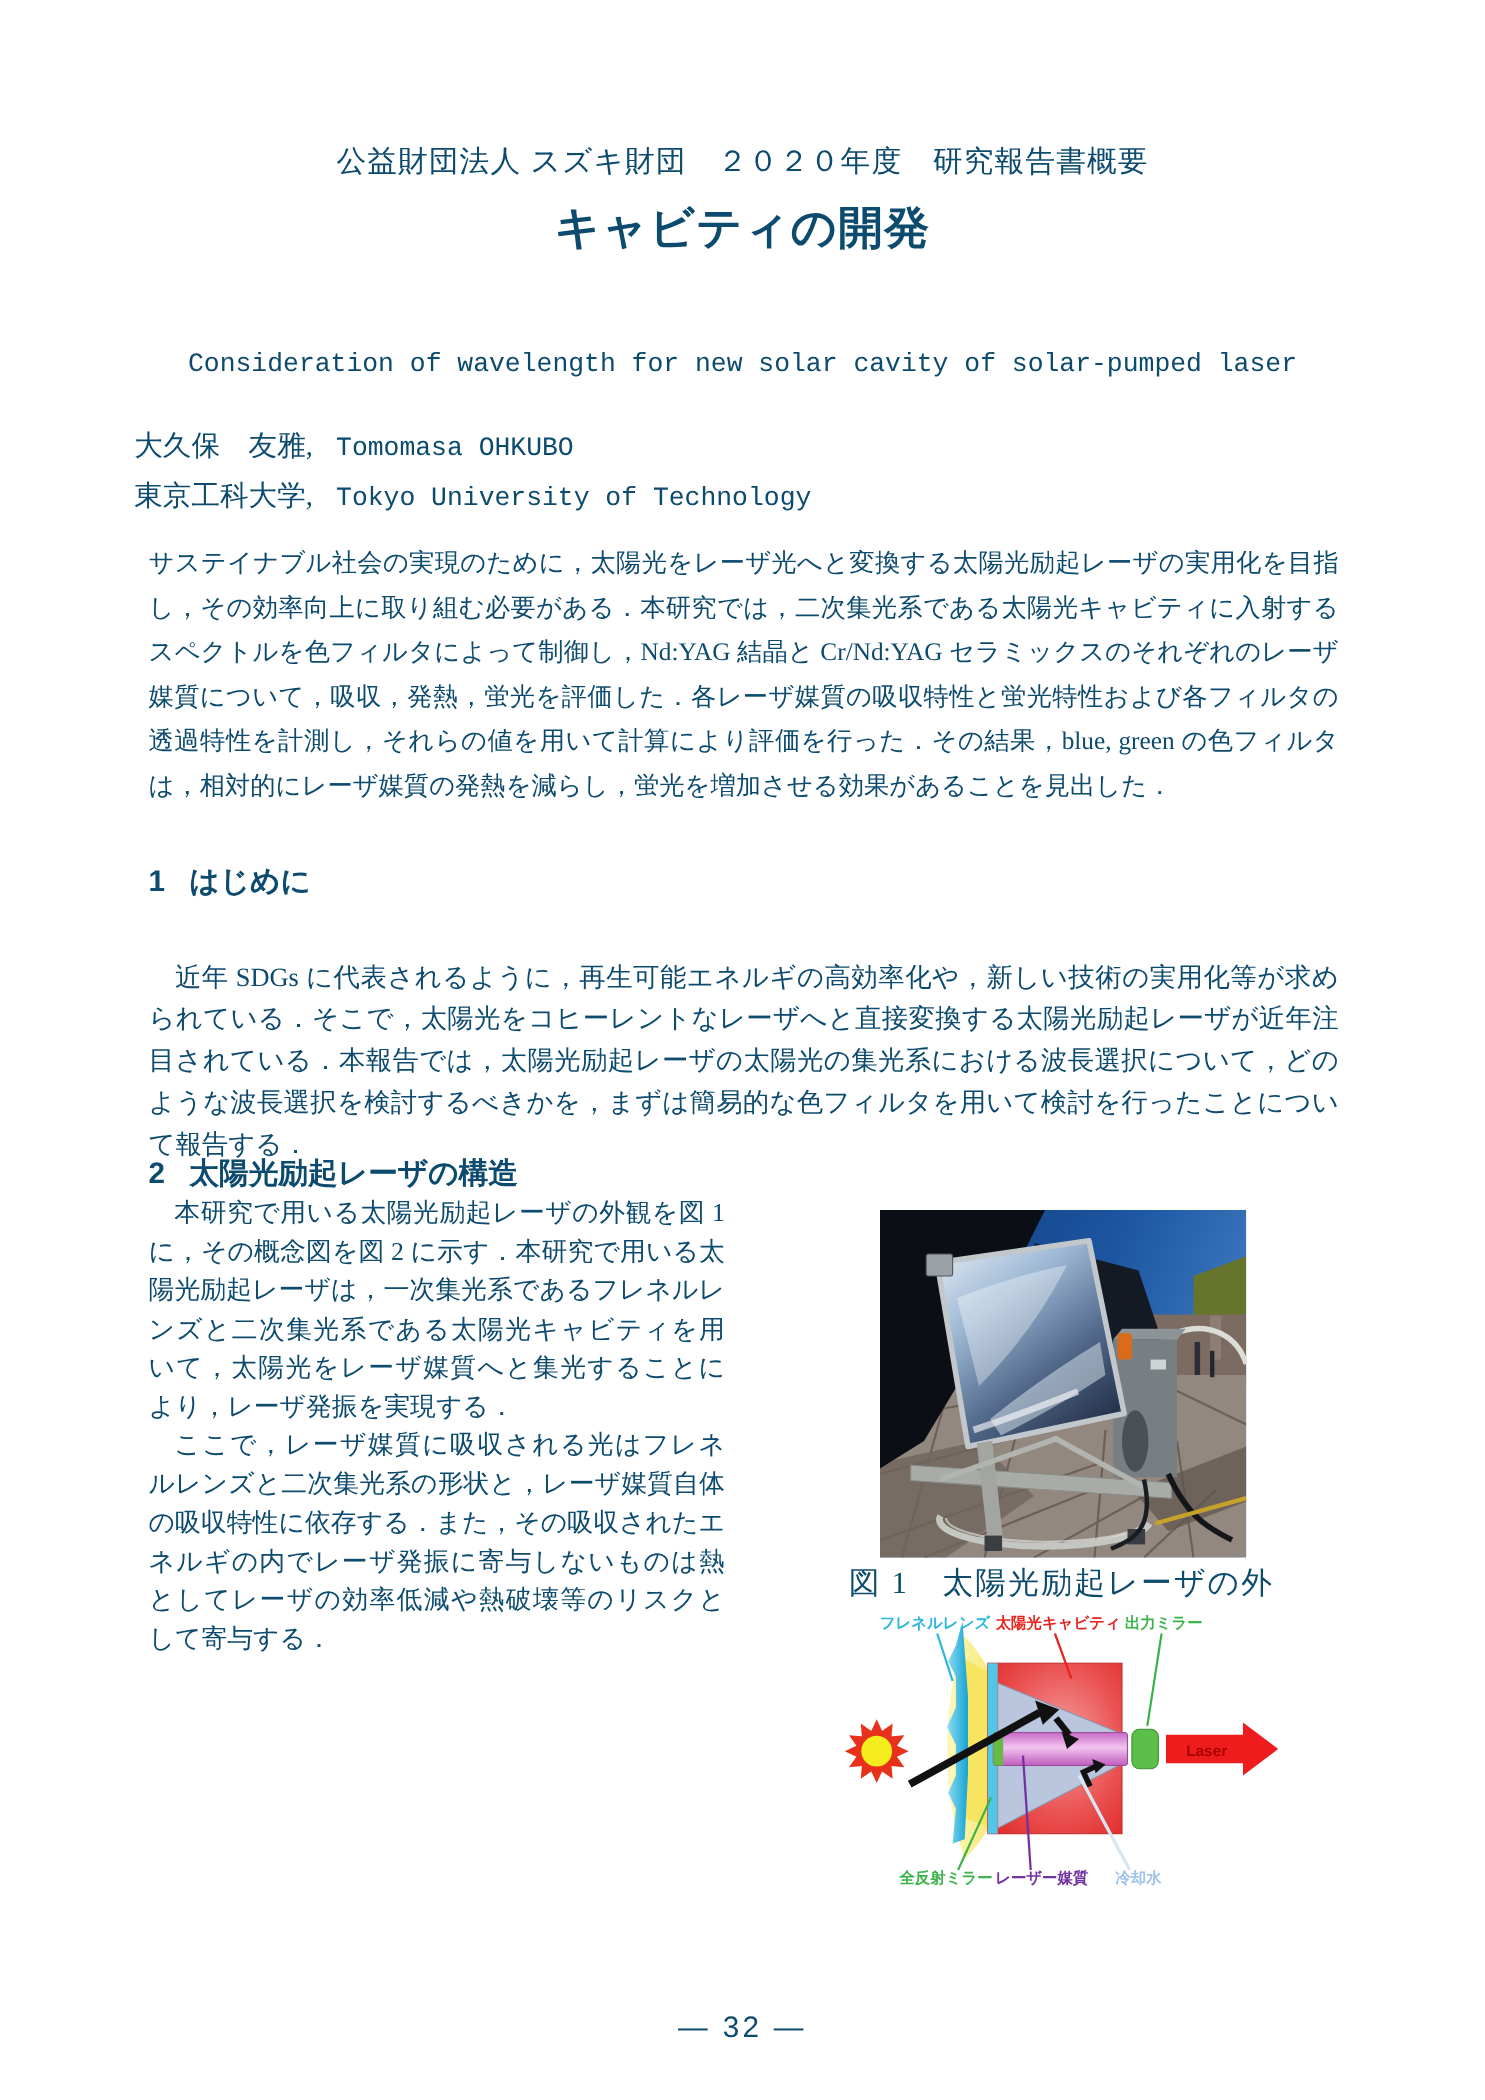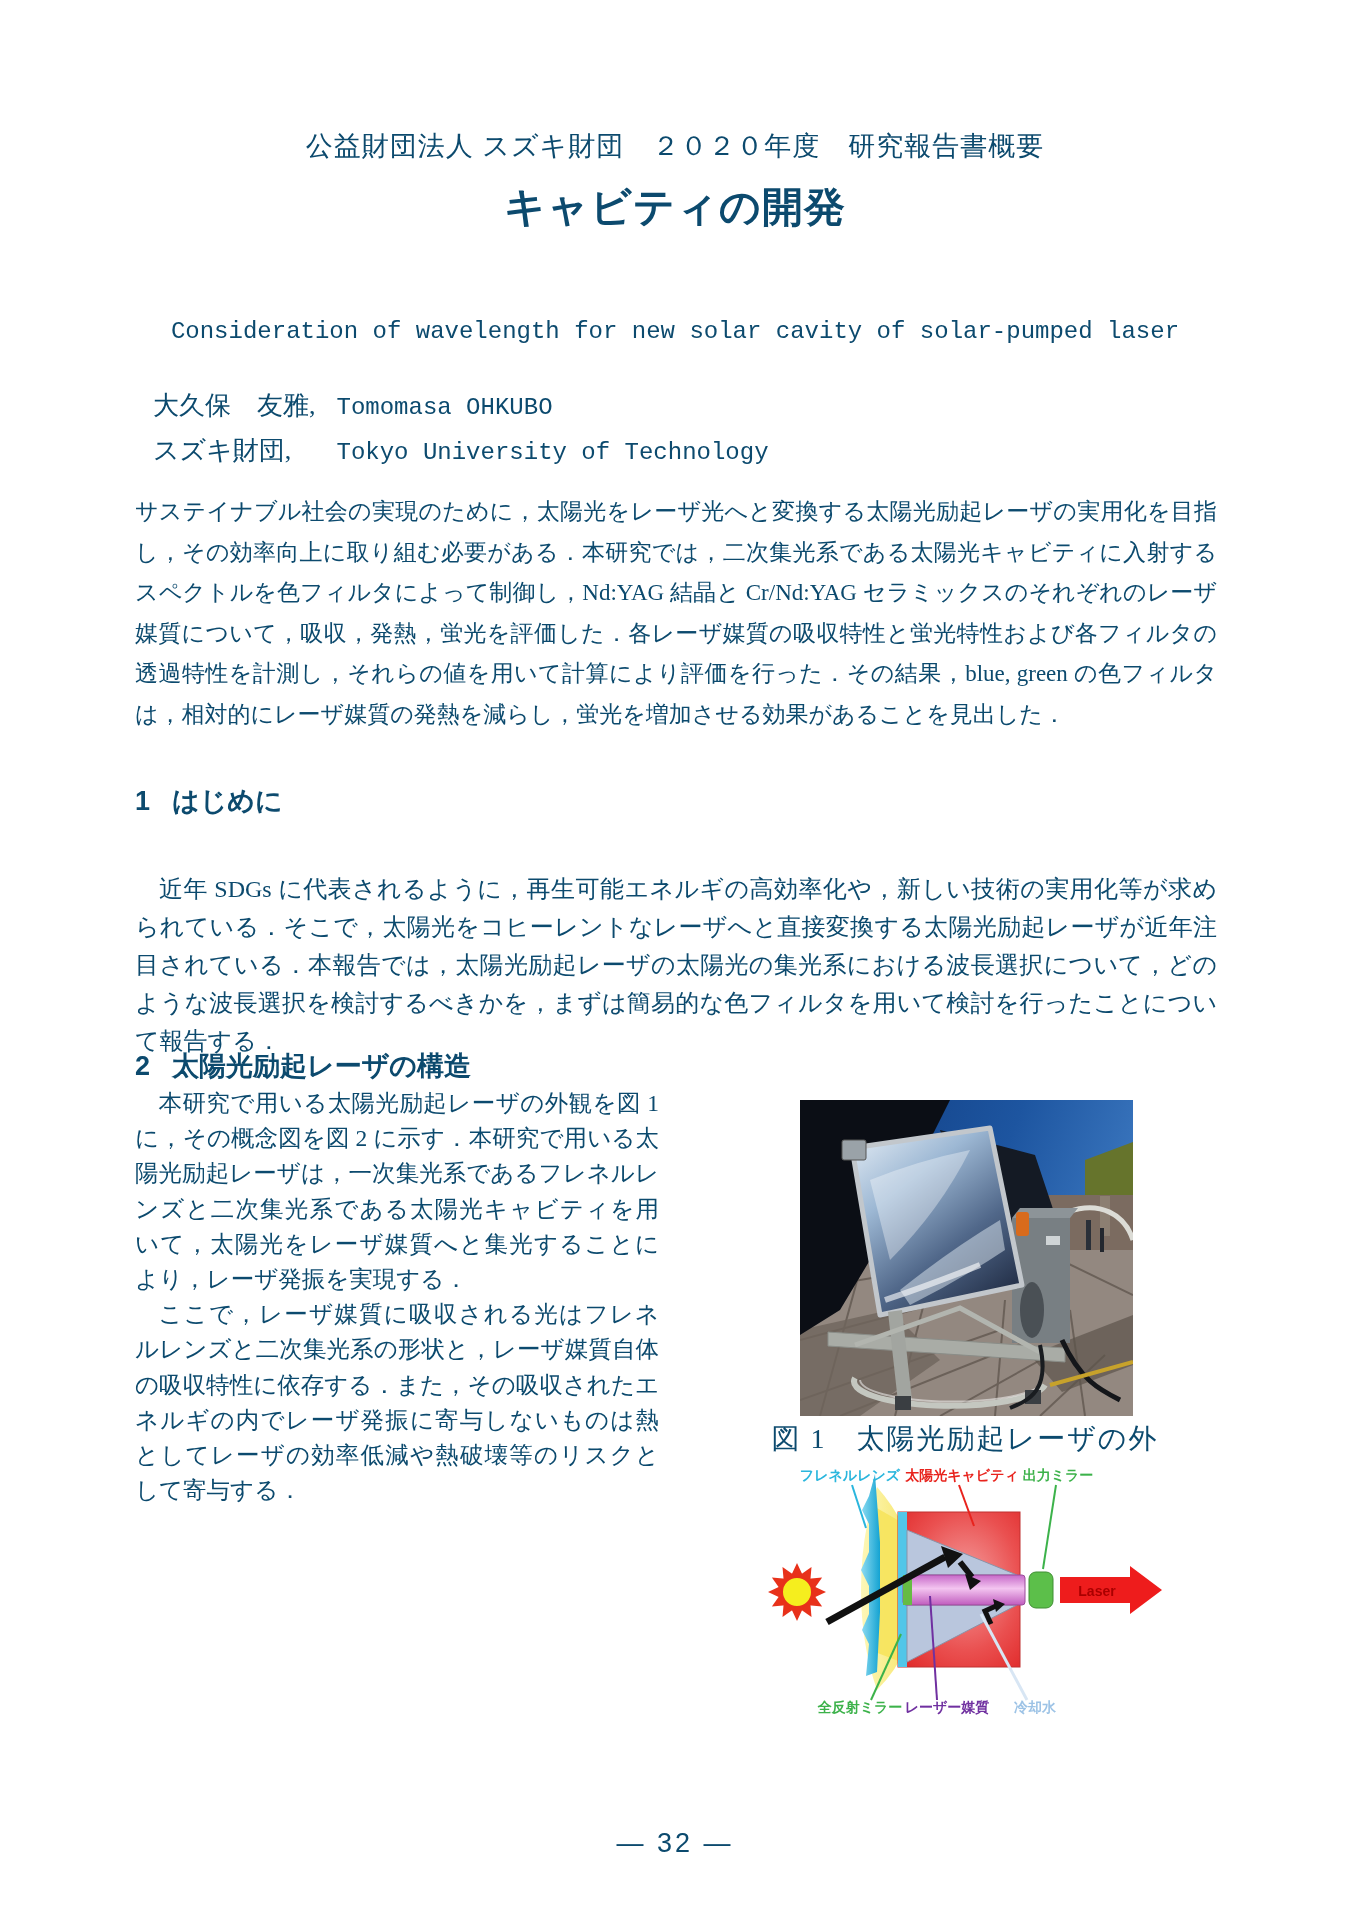--- a/index.html
+++ b/index.html
@@ -29,21 +29,21 @@
     font-weight:bold;
     line-height:78px;
     letter-spacing:1px;
   }
   .doc-subtitle{
     top:318px;
     font-family:"Liberation Mono","DejaVu Sans Mono",monospace;
     font-size:24px;
   }
   .authors{
-    left:153px;top:388px;width:1082px;
+    left:122px;top:388px;width:1082px;
     font-size:26px;
   }
   .authors .row{height:45px;}
   .authors .col1{display:inline-block;width:177px;}
   .authors .en{
     font-family:"Liberation Mono","DejaVu Sans Mono",monospace;
     font-size:24px;
   }
   .abstract{
     left:135px;top:492px;width:1082px;
@@ -108,21 +108,21 @@
   </div>
 
   <div class="abs centered doc-subtitle">Consideration of wavelength for new solar cavity of solar-pumped laser</div>
 
   <div class="abs authors">
     <div class="row">
       <span class="col1">大久保　友雅,</span>
       <span class="en">Tomomasa OHKUBO</span>
     </div>
     <div class="row">
-      <span class="col1">スズキ財団,</span>
+      <span class="col1">東京工科大学,</span>
       <span class="en">Tokyo University of Technology</span>
     </div>
   </div>
 
   <div class="abs abstract">サステイナブル社会の実現のために，太陽光をレーザ光へと変換する太陽光励起レーザの実用化を目指し，その効率向上に取り組む必要がある．本研究では，二次集光系である太陽光キャビティに入射するスペクトルを色フィルタによって制御し，Nd:YAG 結晶と Cr/Nd:YAG セラミックスのそれぞれのレーザ媒質について，吸収，発熱，蛍光を評価した．各レーザ媒質の吸収特性と蛍光特性および各フィルタの透過特性を計測し，それらの値を用いて計算により評価を行った．その結果，blue, green の色フィルタは，相対的にレーザ媒質の発熱を減らし，蛍光を増加させる効果があることを見出した．</div>
 
 
   <div class="abs sec-heading" id="sec1-heading">
     <span class="sec-num">1</span><span>はじめに</span>
   </div>

